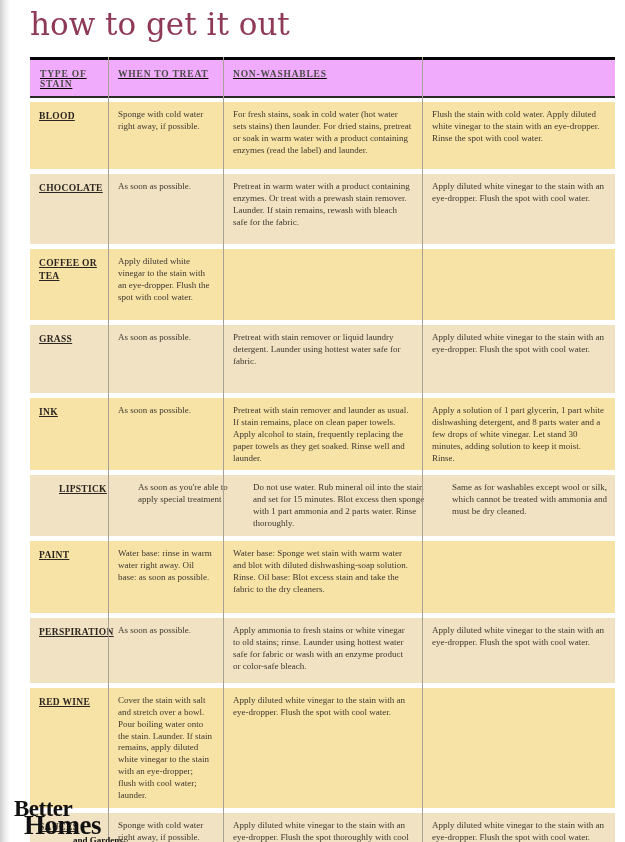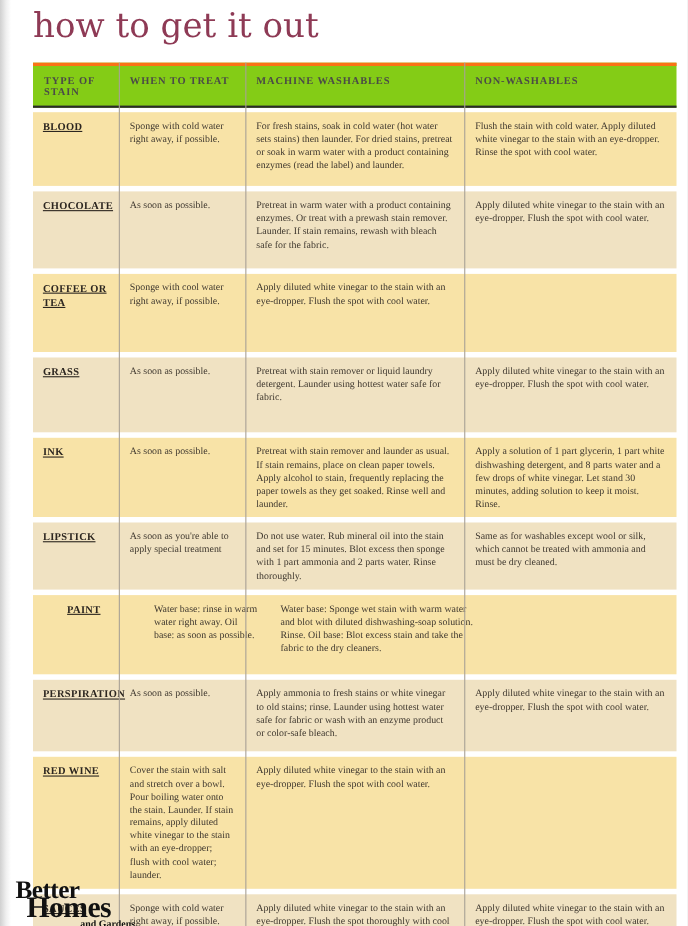--- a/index.html
+++ b/index.html
@@ -19,44 +19,45 @@
     font-family:"DejaVu Serif", serif;
     font-size:31px;font-weight:500;letter-spacing:0px;
     color:#8e3a55;
   }
   .stain-table{
     position:absolute;top:57px;left:30px;width:585px;
   }
   .thead{
     display:grid;
     grid-template-columns:78px 115px 199px 193px;
-    border-top:3px solid #f97316;
+    border-top:3px solid #000000;
     border-bottom:2px solid #2a2a2a;
-    background:#84cc16;
+    background:#f0abfc;
+    text-decoration:underline;
   }
   .th{
     padding:9px 8px 7px 10px;
     font-size:9.5px;font-weight:bold;letter-spacing:0.8px;
     color:#4b4b47;
   }
   .row{
     display:grid;
     grid-template-columns:78px 115px 199px 193px;
     margin-top:5px;
   }
   .tbody .row:first-child{margin-top:4px;}
   .tbody .row:nth-child(odd){background:#f8e3a7;}
   .tbody .row:nth-child(even){background:#f0e2c2;}
   .tbody .row:nth-child(1){min-height:67px;}
   .tbody .row:nth-child(2){min-height:70px;}
   .tbody .row:nth-child(3){min-height:71px;}
   .tbody .row:nth-child(4){min-height:68px;}
   .tbody .row:nth-child(5){min-height:65px;}
-  .tbody .row:nth-child(6){min-height:57px;}
-  .tbody .row:nth-child(7){min-height:72px;padding-left:22px;}
+  .tbody .row:nth-child(6){min-height:57px;padding-left:20px;}
+  .tbody .row:nth-child(7){min-height:72px;}
   .tbody .row:nth-child(8){min-height:65px;}
   .tbody .row:nth-child(9){min-height:71px;}
   .tbody .row:nth-child(10){min-height:67px;}
   .cell{
     padding:7px 10px 6px 10px;
     font-size:9px;line-height:1.32;
     color:#3e372e;
   }
   .cell.stain{
     padding:8px 4px 6px 9px;
@@ -82,40 +83,38 @@
 
 <div class="page">
   <div class="left-edge"></div>
 
   <h1 class="title">how to get it out</h1>
 
   <div class="stain-table">
     <div class="thead">
       <div class="th">TYPE OF STAIN</div>
       <div class="th">WHEN TO TREAT</div>
-      <div class="th">MACHINE WASHABLES</div>
       <div class="th">NON-WASHABLES</div>
     </div>
 
     <div class="tbody">
       <div class="row">
         <div class="cell stain">BLOOD</div>
         <div class="cell">Sponge with cold water right away, if possible.</div>
         <div class="cell">For fresh stains, soak in cold water (hot water sets stains) then launder. For dried stains, pretreat or soak in warm water with a product containing enzymes (read the label) and launder.</div>
         <div class="cell">Flush the stain with cold water. Apply diluted white vinegar to the stain with an eye-dropper. Rinse the spot with cool water.</div>
       </div>
       <div class="row">
         <div class="cell stain">CHOCOLATE</div>
         <div class="cell">As soon as possible.</div>
         <div class="cell">Pretreat in warm water with a product containing enzymes. Or treat with a prewash stain remover. Launder. If stain remains, rewash with bleach safe for the fabric.</div>
         <div class="cell">Apply diluted white vinegar to the stain with an eye-dropper. Flush the spot with cool water.</div>
       </div>
       <div class="row">
         <div class="cell stain">COFFEE OR TEA</div>
-        <div class="cell">Sponge with cool water right away, if possible.</div>
         <div class="cell">Apply diluted white vinegar to the stain with an eye-dropper. Flush the spot with cool water.</div>
       </div>
       <div class="row">
         <div class="cell stain">GRASS</div>
         <div class="cell">As soon as possible.</div>
         <div class="cell">Pretreat with stain remover or liquid laundry detergent. Launder using hottest water safe for fabric.</div>
         <div class="cell">Apply diluted white vinegar to the stain with an eye-dropper. Flush the spot with cool water.</div>
       </div>
       <div class="row">
         <div class="cell stain">INK</div>

